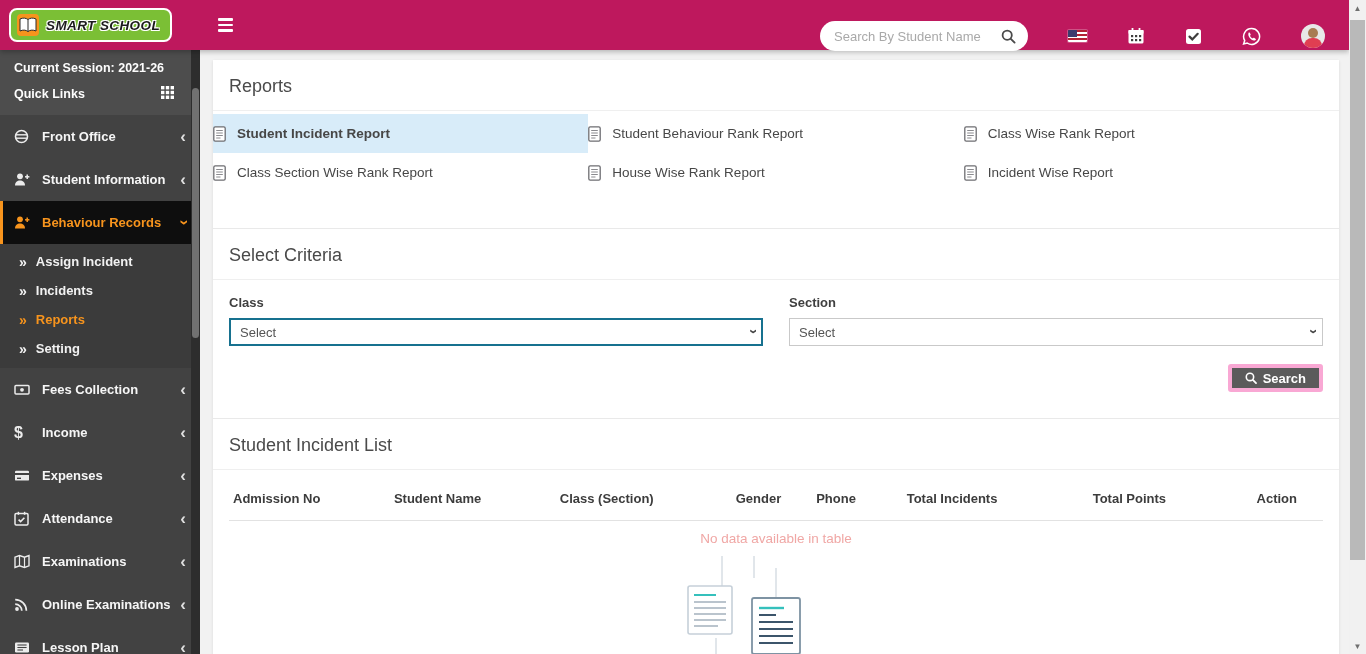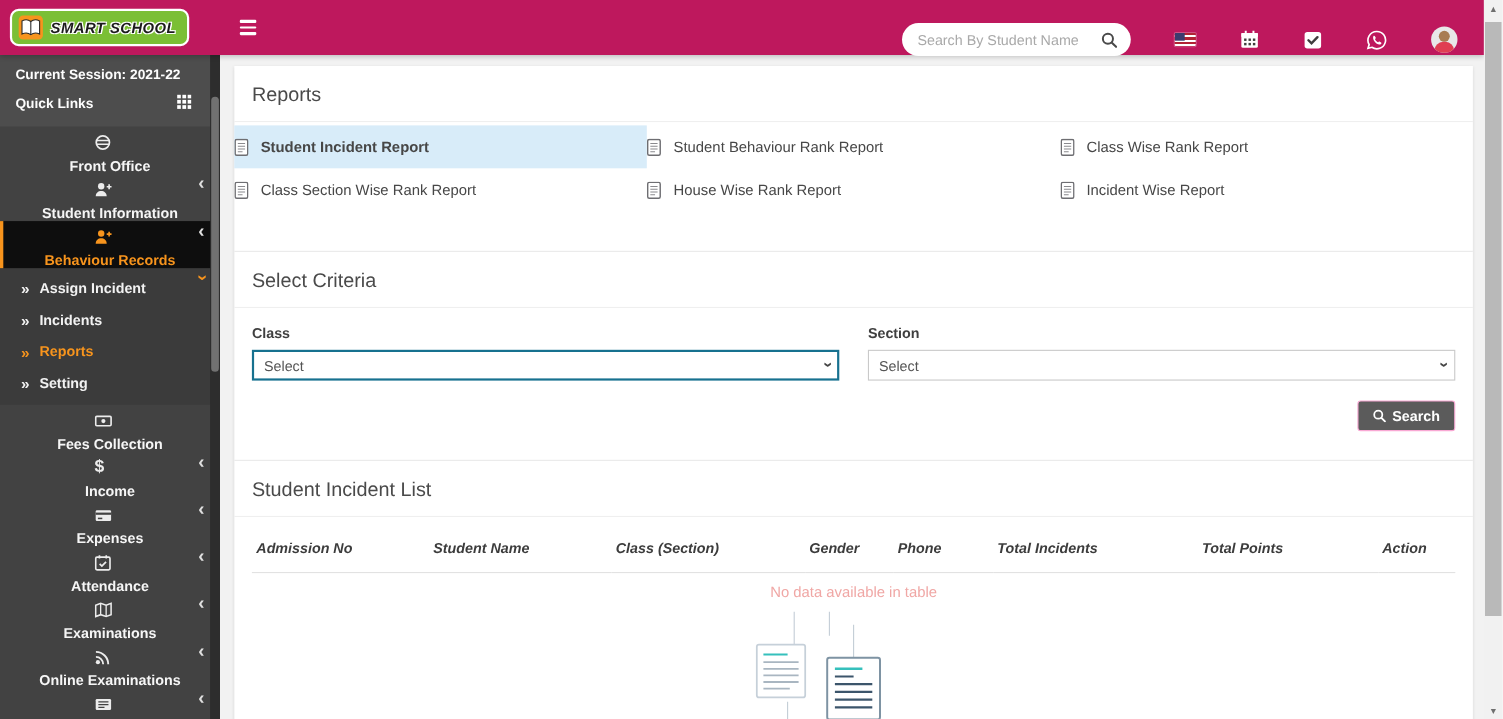--- a/index.html
+++ b/index.html
@@ -53,21 +53,21 @@
   .sidebar {
     position:absolute; top:50px; left:0; width:200px; bottom:0;
     background:#424242; color:#fff; z-index:20;
   }
   .session-block { background:#4d4d4d; padding:11px 14px 13px 14px; }
   .session-line { font-size:12.5px; font-weight:bold; color:#fdfdfd; }
   .quick-links { margin-top:11px; display:flex; align-items:center; justify-content:space-between; font-size:12.5px; font-weight:bold; color:#fdfdfd; cursor:pointer; padding-right:12px; }
   .menu { }
   .menu-item {
     height:43px; display:flex; align-items:center; padding:0 14px;
-    font-size:13px; font-weight:bold; color:#f6f6f6; cursor:pointer;flex-direction:column;
+    font-size:13px; font-weight:bold; color:#f6f6f6; cursor:pointer;
   }
   .menu-item .mi-icon { width:28px; flex:0 0 28px; display:flex; align-items:center; color:#ececec; }
   .menu-item .chev { margin-left:auto; font-size:17px; line-height:1; color:#e0e0e0; font-weight:bold; }
   .menu-item.active {
     background:#0e0e0e; color:#f7941d; border-left:3px solid #f7941d; padding-left:11px;
   }
   .menu-item.active .mi-icon, .menu-item.active .chev { color:#f7941d; }
   .chev-down { display:inline-block; transform:rotate(-90deg); }
   .submenu { background:#3b3b3b; padding:3px 0 5px 0; }
   .submenu-item {
@@ -109,30 +109,30 @@
   }
   .select-wrap.focused select { border:2px solid #17718f; }
   .sel-chev {
     position:absolute; right:9px; top:5px; pointer-events:none;
     font-size:15px; font-weight:bold; color:#444;
     display:inline-block; transform:rotate(-90deg);
   }
   .btn-row { display:flex; justify-content:flex-end; padding:18px 16px 26px 16px; }
   .search-btn {
     background:#5b5b5b; color:#fff; font-size:13px; font-weight:bold;
-    border:1px solid #f9a8d4; border-radius:3px; padding:0 13px; height:28px;
+    border:4px solid #f9a8d4; border-radius:3px; padding:0 13px; height:28px;
     display:flex; align-items:center; gap:6px; cursor:pointer;
     font-family:"Liberation Sans", sans-serif;
   }
 
   .table-wrap { padding:6px 16px 0 16px; }
   table.slist { width:100%; border-collapse:collapse; table-layout:fixed; }
   table.slist th {
     font-size:13px; font-weight:bold; color:#3c3c3c; text-align:left;
-    padding:15px 4px 14px 4px; border-bottom:1px solid #e2e2e2; white-space:nowrap; overflow:hidden;font-style:italic;
+    padding:15px 4px 14px 4px; border-bottom:1px solid #e2e2e2; white-space:nowrap; overflow:hidden;
   }
   th.c-center { text-align:center; }
   th.c-right { text-align:right; }
   td.no-data { text-align:center; color:#f0a7a5; font-size:13.5px; padding:10px 0 2px 0; }
 
   .empty-illustration { display:flex; justify-content:center; padding-top:8px; }
 
   
   .page-scroll { position:absolute; top:0; right:0; width:17px; bottom:0; background:#f1f1f1; z-index:40; }
   .page-scroll .arrow { position:absolute; left:0; width:17px; height:16px; display:flex; align-items:center; justify-content:center; font-size:8px; color:#6f6f6f; }
@@ -204,21 +204,21 @@
     </span>
     <span class="nav-ic avatar">
         <span class="head"></span>
         <span class="body"></span>
       </span>
   </div>
 </div>
 
 <div class="sidebar">
   <div class="session-block">
-    <div class="session-line">Current Session: 2021-22</div>
+    <div class="session-line">Current Session: 2021-26</div>
     <div class="quick-links">
       <span>Quick Links</span>
       <span>
         <svg width="13" height="13" viewBox="0 0 13 13" fill="#fff">
             <rect x="0" y="0" width="3.4" height="3.4"></rect>
             <rect x="4.8" y="0" width="3.4" height="3.4"></rect>
             <rect x="9.6" y="0" width="3.4" height="3.4"></rect>
             <rect x="0" y="4.8" width="3.4" height="3.4"></rect>
             <rect x="4.8" y="4.8" width="3.4" height="3.4"></rect>
             <rect x="9.6" y="4.8" width="3.4" height="3.4"></rect>

